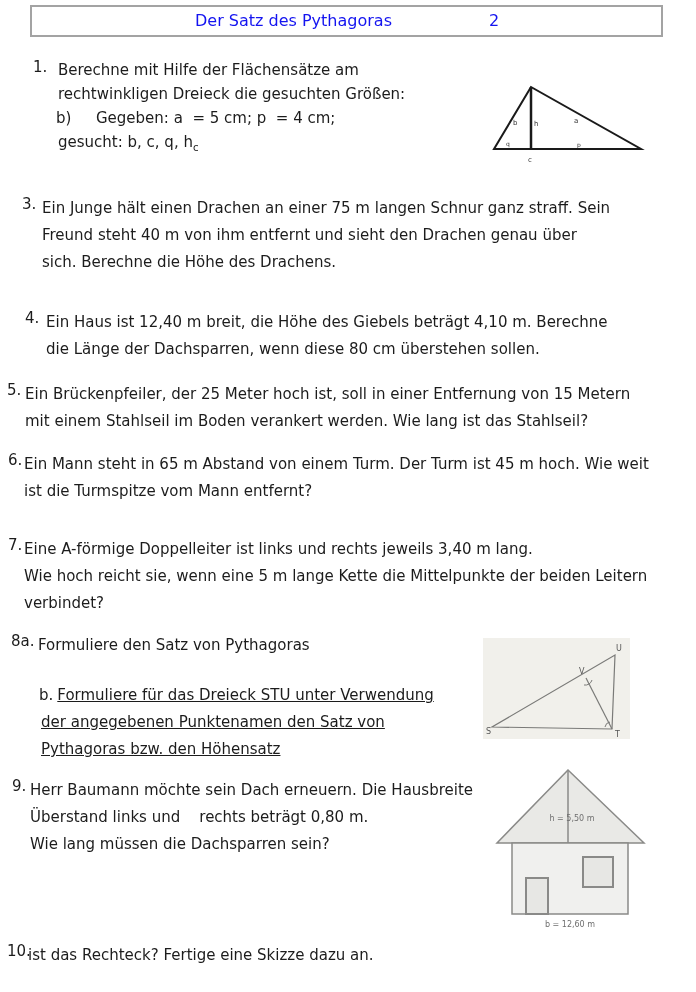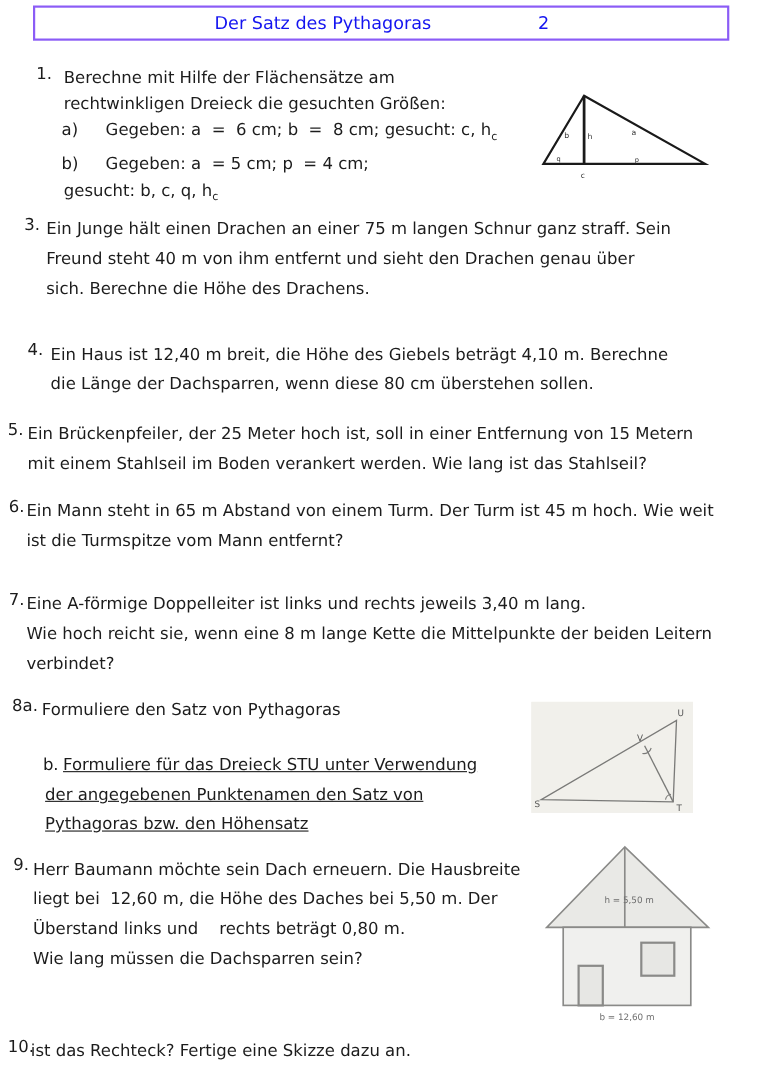--- a/index.html
+++ b/index.html
@@ -5,21 +5,21 @@
   html,body { margin:0; padding:0; background:#ffffff; }
   .page {
     position:relative; width:696px; height:992px;
     background:#ffffff; overflow:hidden;
     font-family:"DejaVu Sans", sans-serif;
     color:#1c1c1c;
   }
   
   .header-box {
     position:absolute; left:30px; top:5px; width:629px; height:28px;
-    border:2px solid #8b5cf6; background:#ffffff;
+    border:2px solid #a3a3a3; background:#ffffff;
   }
   .header-title {
     position:absolute; left:163px; top:4px;
     font-size:16px; color:#1414f0; white-space:pre;
   }
   .header-num {
     position:absolute; left:457px; top:4px;
     font-size:16px; color:#1414f0;
   }
   
@@ -57,21 +57,20 @@
   <div class="header-box">
     <span class="header-title">Der Satz des Pythagoras</span>
     <span class="header-num">2</span>
   </div>
 
   <div class="problem p1" style="left:33px; top:58px;">
     <span class="num">1.</span>
     <div class="lines">
       <div class="line">Berechne mit Hilfe der Flächensätze am</div>
       <div class="line">rechtwinkligen Dreieck die gesuchten Größen:</div>
-      <div class="line sub-item"><span class="sub-label">a)</span><span>Gegeben: a  =  6 cm; b  =  8 cm; gesucht: c, h</span><sub>c</sub></div>
       <div class="line sub-item"><span class="sub-label">b)</span><span>Gegeben: a  = 5 cm; p  = 4 cm;</span></div>
       <div class="line sub-item2"><span>gesucht: b, c, q, h</span><sub>c</sub></div>
     </div>
   </div>
 
   <svg class="diag" style="left:475px; top:72px;" width="190" height="100" viewBox="0 0 190 100">
     <polygon points="56,15 19,77 166,77" fill="none" stroke="#1a1a1a" stroke-width="2"></polygon>
     <line x1="56" y1="15" x2="56" y2="78" stroke="#1a1a1a" stroke-width="2.5"></line>
     <text x="38" y="53" font-size="7" fill="#333">b</text>
     <text x="59" y="54" font-size="7" fill="#333">h</text>
@@ -111,21 +110,21 @@
     <div class="lines">
       <div class="line">Ein Mann steht in 65 m Abstand von einem Turm. Der Turm ist 45 m hoch. Wie weit</div>
       <div class="line">ist die Turmspitze vom Mann entfernt?</div>
     </div>
   </div>
 
   <div class="problem p7" style="left:8px; top:536px;">
     <span class="num">7.</span>
     <div class="lines">
       <div class="line">Eine A-förmige Doppelleiter ist links und rechts jeweils 3,40 m lang.</div>
-      <div class="line">Wie hoch reicht sie, wenn eine 8 m lange Kette die Mittelpunkte der beiden Leitern</div>
+      <div class="line">Wie hoch reicht sie, wenn eine 5 m lange Kette die Mittelpunkte der beiden Leitern</div>
       <div class="line">verbindet?</div>
     </div>
   </div>
 
   <div class="problem p8a" style="left:11px; top:632px;">
     <span class="num">8a.</span>
     <div class="lines">
       <div class="line">Formuliere den Satz von Pythagoras</div>
     </div>
   </div>
@@ -145,21 +144,20 @@
     <text x="3" y="96" font-size="8" fill="#555">S</text>
     <text x="132" y="99" font-size="8" fill="#555">T</text>
     <text x="133" y="13" font-size="8" fill="#555">U</text>
     <text x="96" y="36" font-size="8" fill="#555">V</text>
   </svg>
 
   <div class="problem p9" style="left:12px; top:777px;">
     <span class="num">9.</span>
     <div class="lines">
       <div class="line">Herr Baumann möchte sein Dach erneuern. Die Hausbreite</div>
-      <div class="line">liegt bei  12,60 m, die Höhe des Daches bei 5,50 m. Der</div>
       <div class="line">Überstand links und    rechts beträgt 0,80 m.</div>
       <div class="line">Wie lang müssen die Dachsparren sein?</div>
     </div>
   </div>
 
   <svg class="diag" style="left:495px; top:758px;" width="170" height="175" viewBox="0 0 170 175">
     <polygon points="73,12 2,85 149,85" fill="#e9e9e6" stroke="#8a8a88" stroke-width="1.5"></polygon>
     <rect x="17" y="85" width="116" height="71" fill="#f0f0ee" stroke="#8a8a88" stroke-width="1.5"></rect>
     <line x1="73" y1="12" x2="73" y2="85" stroke="#8a8a88" stroke-width="1.5"></line>
     <rect x="31" y="120" width="22" height="36" fill="#e7e7e4" stroke="#8a8a88" stroke-width="2"></rect>

